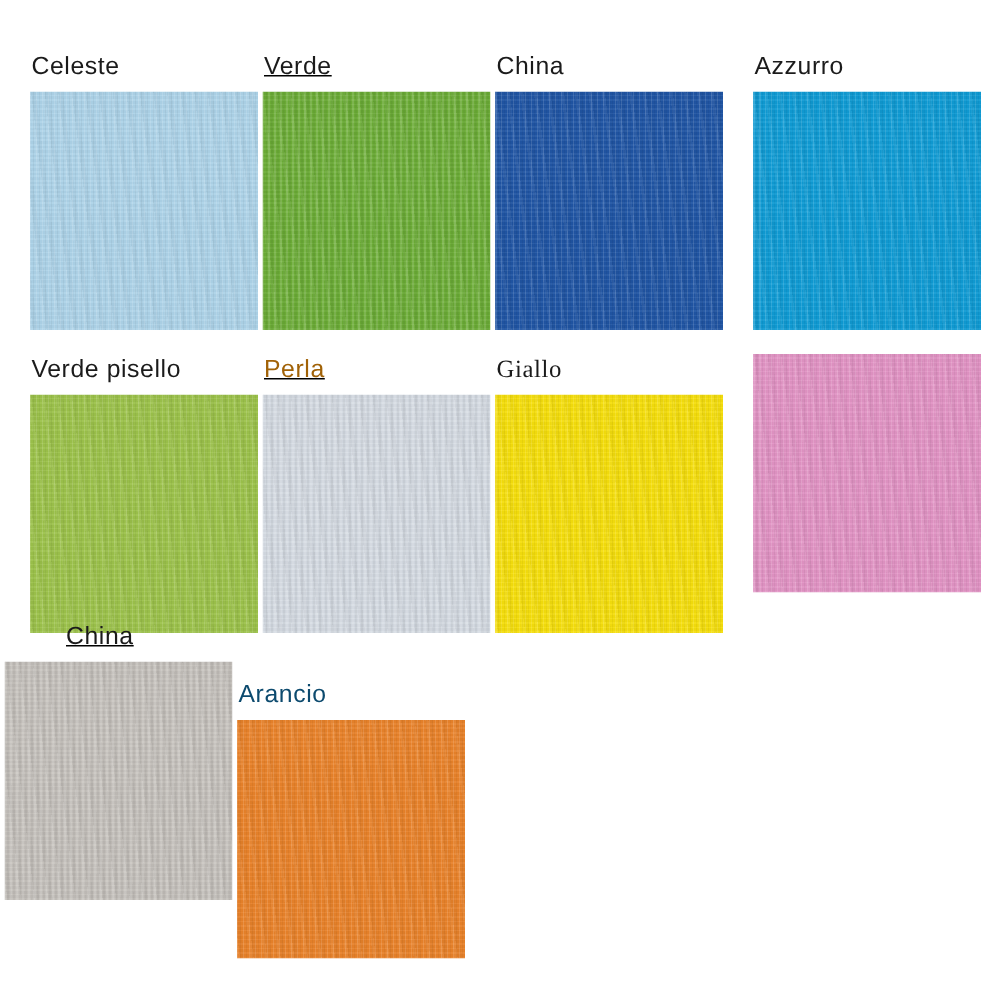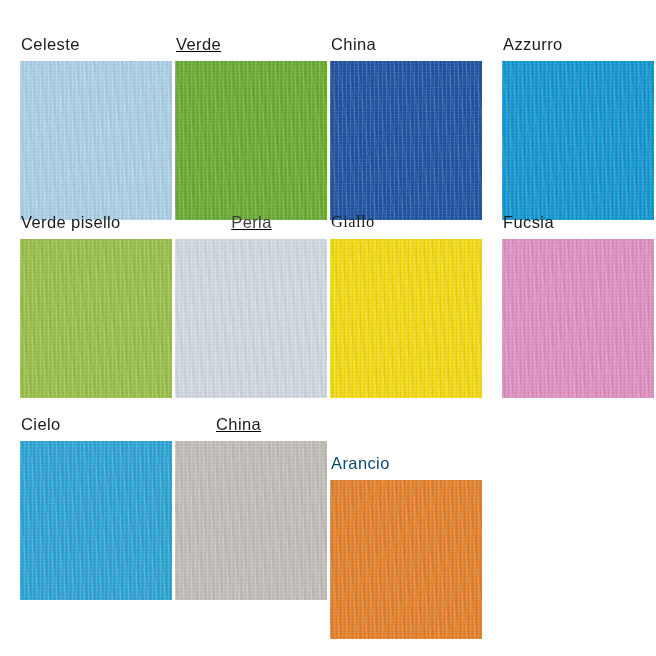--- a/index.html
+++ b/index.html
@@ -22,21 +22,21 @@
     box-sizing: border-box;
   }
   .swatch-row {
     position: absolute;
     left: 0;
     width: 656px;
     display: flex;
     align-items: flex-start;
   }
   #row-1 { top: 34px; }
-  #row-2 { top: 212px; }
+  #row-2 { top: 236px; }
   #row-3 { top: 414px; }
 
   .swatch-cell {
     position: relative;
     box-sizing: border-box;
   }
   .swatch-label {
     display: block;
     font-family: "Liberation Sans", sans-serif;
     font-size: 16.5px;
@@ -157,58 +157,49 @@
     <div class="swatch-cell col-0">
       <span class="swatch-label" style="color: rgb(27, 27, 27);">Verde pisello</span>
       <span class="swatch-chip">
         <span class="chip-fill" style="background-color: rgb(156, 194, 75);"></span>
         <span class="chip-texture"></span>
         <span class="chip-grain"></span>
       </span>
     </div>
 
     <div class="swatch-cell col-1">
-      <span class="swatch-label" style="color: #404040; text-align: center;">Perla</span>
+      <span class="swatch-label" style="color: #a16207;">Perla</span>
       <span class="swatch-chip">
         <span class="chip-fill" style="background-color: rgb(212, 218, 226);"></span>
         <span class="chip-texture"></span>
         <span class="chip-grain"></span>
       </span>
     </div>
 
     <div class="swatch-cell col-2">
       <span class="swatch-label" style="color: rgb(27, 27, 27); font-family: Liberation Serif, serif;">Giallo</span>
       <span class="swatch-chip">
         <span class="chip-fill" style="background-color: rgb(245, 222, 12);"></span>
         <span class="chip-texture"></span>
         <span class="chip-grain"></span>
       </span>
     </div>
 
     <div class="swatch-cell col-3">
-      <span class="swatch-label" style="color: rgb(27, 27, 27);">Fucsia</span>
       <span class="swatch-chip">
         <span class="chip-fill" style="background-color: rgb(225, 147, 196);"></span>
         <span class="chip-texture"></span>
         <span class="chip-grain"></span>
       </span>
     </div>
 
   </div>
 
   <div class="swatch-row" id="row-3">
 
-    <div class="swatch-cell col-0">
-      <span class="swatch-label" style="color: rgb(27, 27, 27);">Cielo</span>
-      <span class="swatch-chip">
-        <span class="chip-fill" style="background-color: rgb(44, 168, 216);"></span>
-        <span class="chip-texture"></span>
-        <span class="chip-grain"></span>
-      </span>
-    </div>
 
     <div class="swatch-cell col-1">
       <span class="swatch-label" style="color: rgb(27, 27, 27); margin-left: 40px;">China</span>
       <span class="swatch-chip">
         <span class="chip-fill" style="background-color: rgb(196, 192, 187);"></span>
         <span class="chip-texture"></span>
         <span class="chip-grain"></span>
       </span>
     </div>
 

